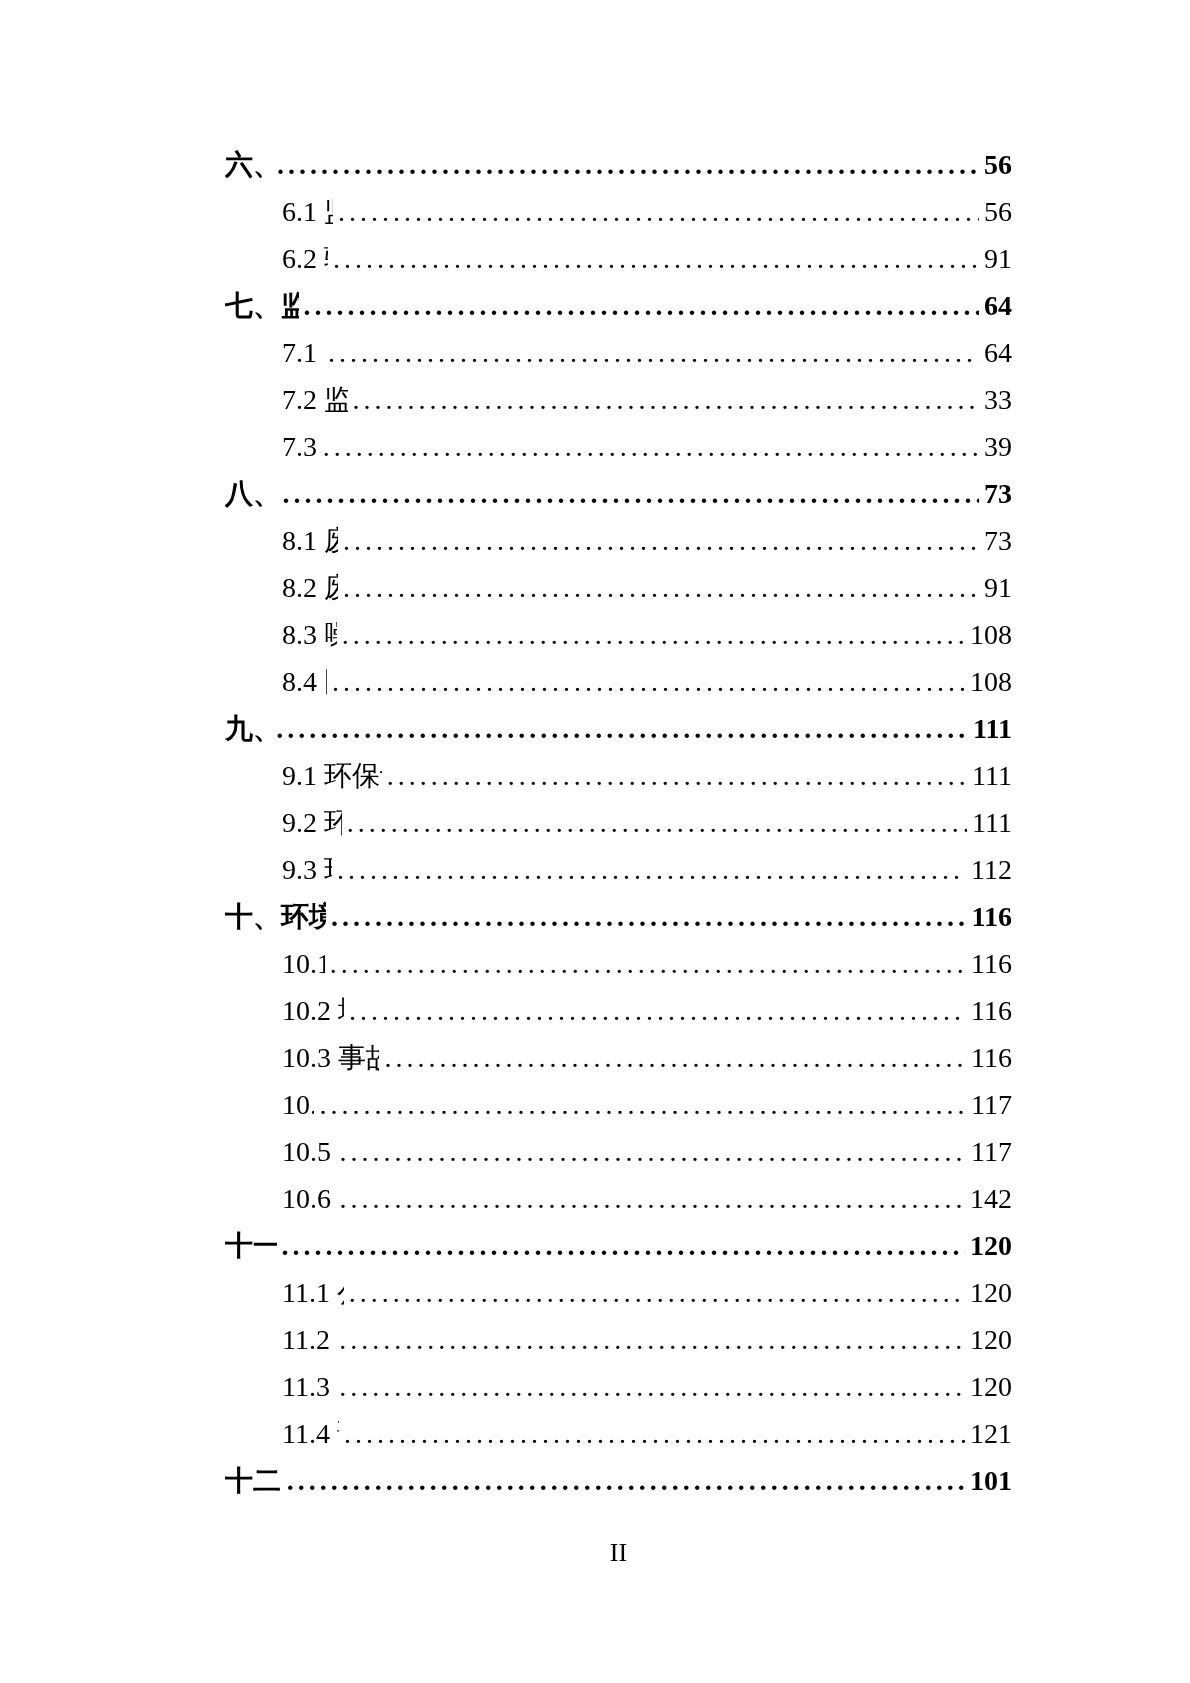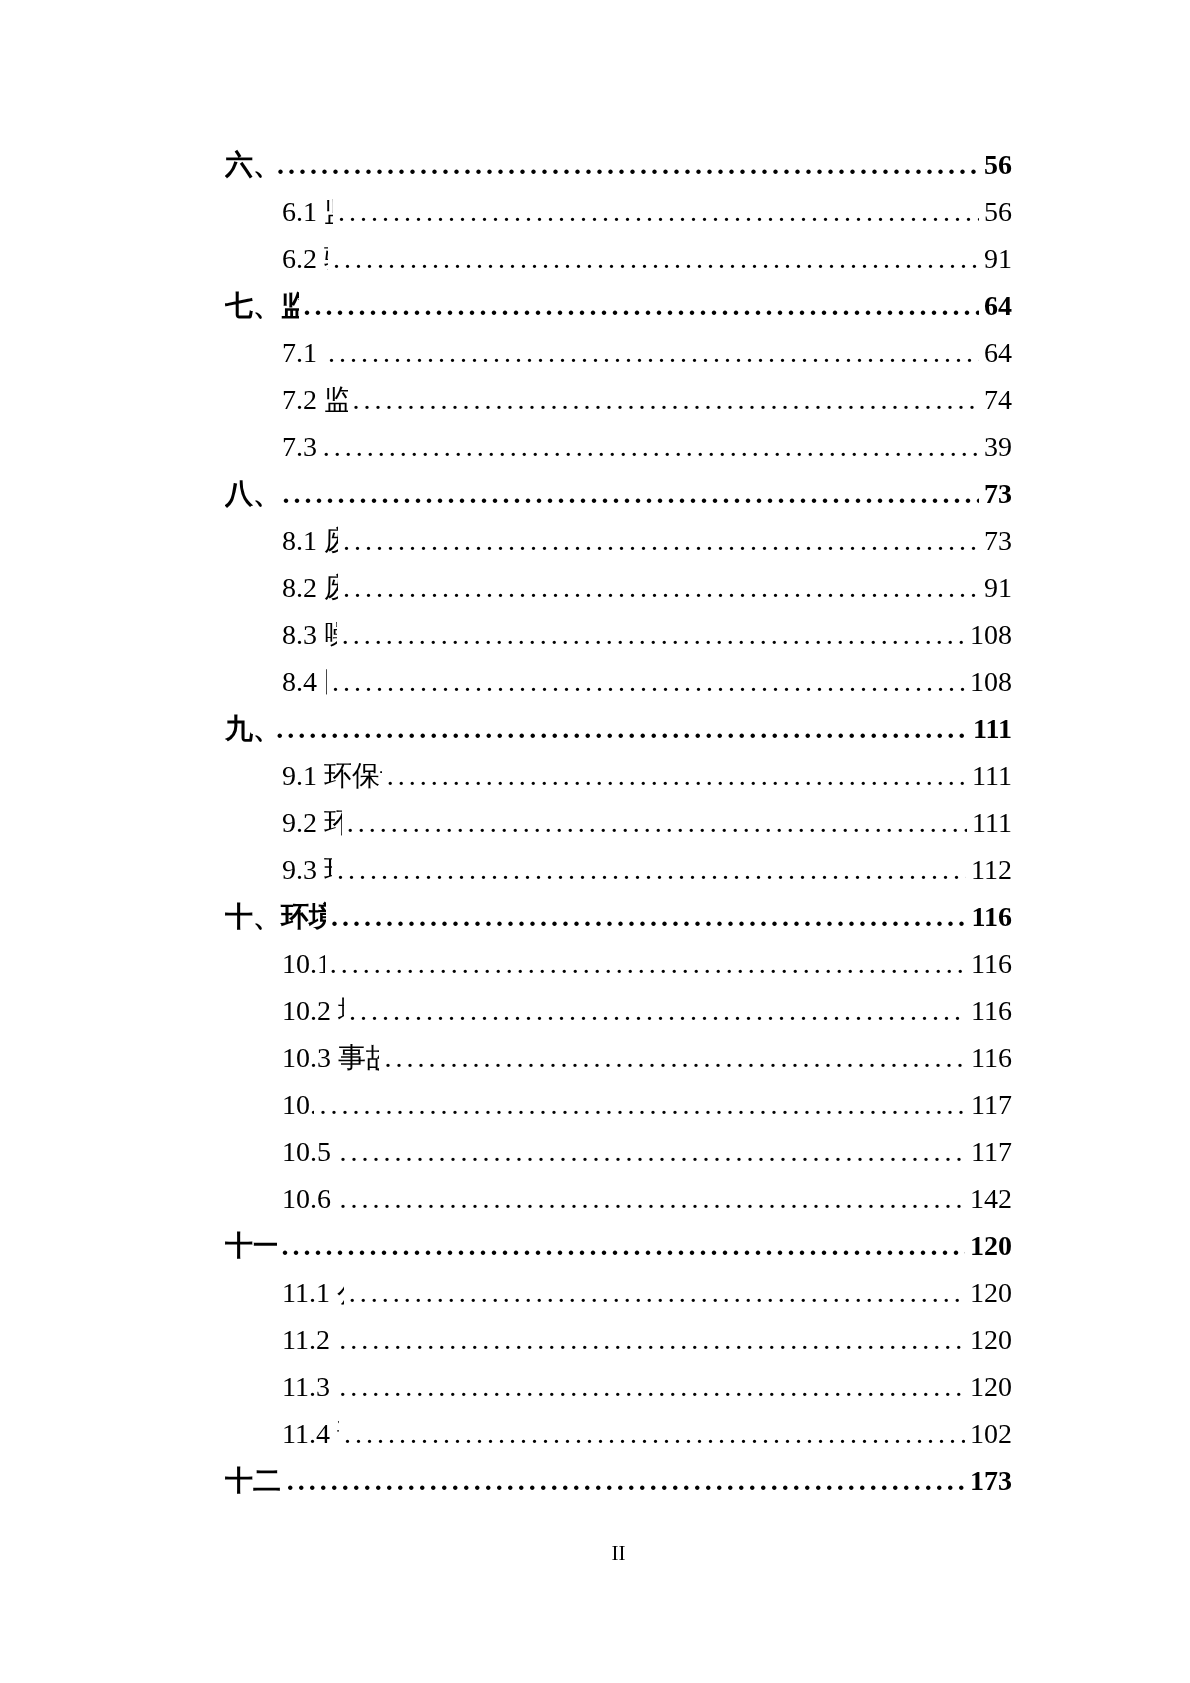--- a/index.html
+++ b/index.html
@@ -63,21 +63,21 @@
     margin-left: 5px;
     white-space: nowrap;
     text-align: right;
   }
   .footer {
     position: absolute;
     left: 225px;
     top: 1538px;
     width: 787px;
     text-align: center;
-    font-size: 21px;
+    font-size: 26px;
     line-height: 30px;
   }
 </style>
 </head>
 <body>
 
 <div class="doc-page">
   <div class="toc" id="toc">
       <div class="toc-row lvl1">
     <span class="label">六、验收监测内容</span>
@@ -100,21 +100,21 @@
     <span class="pg">64</span>
   </div>
       <div class="toc-row lvl2">
     <span class="label">7.1 监测分析方法</span>
     <span class="dots"></span>
     <span class="pg">64</span>
   </div>
       <div class="toc-row lvl2">
     <span class="label">7.2 监测质量控制和质量保证</span>
     <span class="dots"></span>
-    <span class="pg">74</span>
+    <span class="pg">33</span>
   </div>
       <div class="toc-row lvl2">
     <span class="label">7.3 人员及仪器</span>
     <span class="dots"></span>
     <span class="pg">39</span>
   </div>
       <div class="toc-row lvl1">
     <span class="label">八、监测结果及评价</span>
     <span class="dots"></span>
     <span class="pg">73</span>
@@ -210,24 +210,24 @@
     <span class="pg">120</span>
   </div>
       <div class="toc-row lvl2">
     <span class="label">11.3 公众意见调查方案</span>
     <span class="dots"></span>
     <span class="pg">120</span>
   </div>
       <div class="toc-row lvl2">
     <span class="label">11.4 调查结果统计与分析</span>
     <span class="dots"></span>
-    <span class="pg">102</span>
+    <span class="pg">121</span>
   </div>
       <div class="toc-row lvl1">
     <span class="label">十二、验收结论与建议</span>
     <span class="dots"></span>
-    <span class="pg">173</span>
+    <span class="pg">101</span>
   </div>
     </div>
   <div class="footer">
     <span>II</span>
   </div>
 </div>
 
 </body></html>

